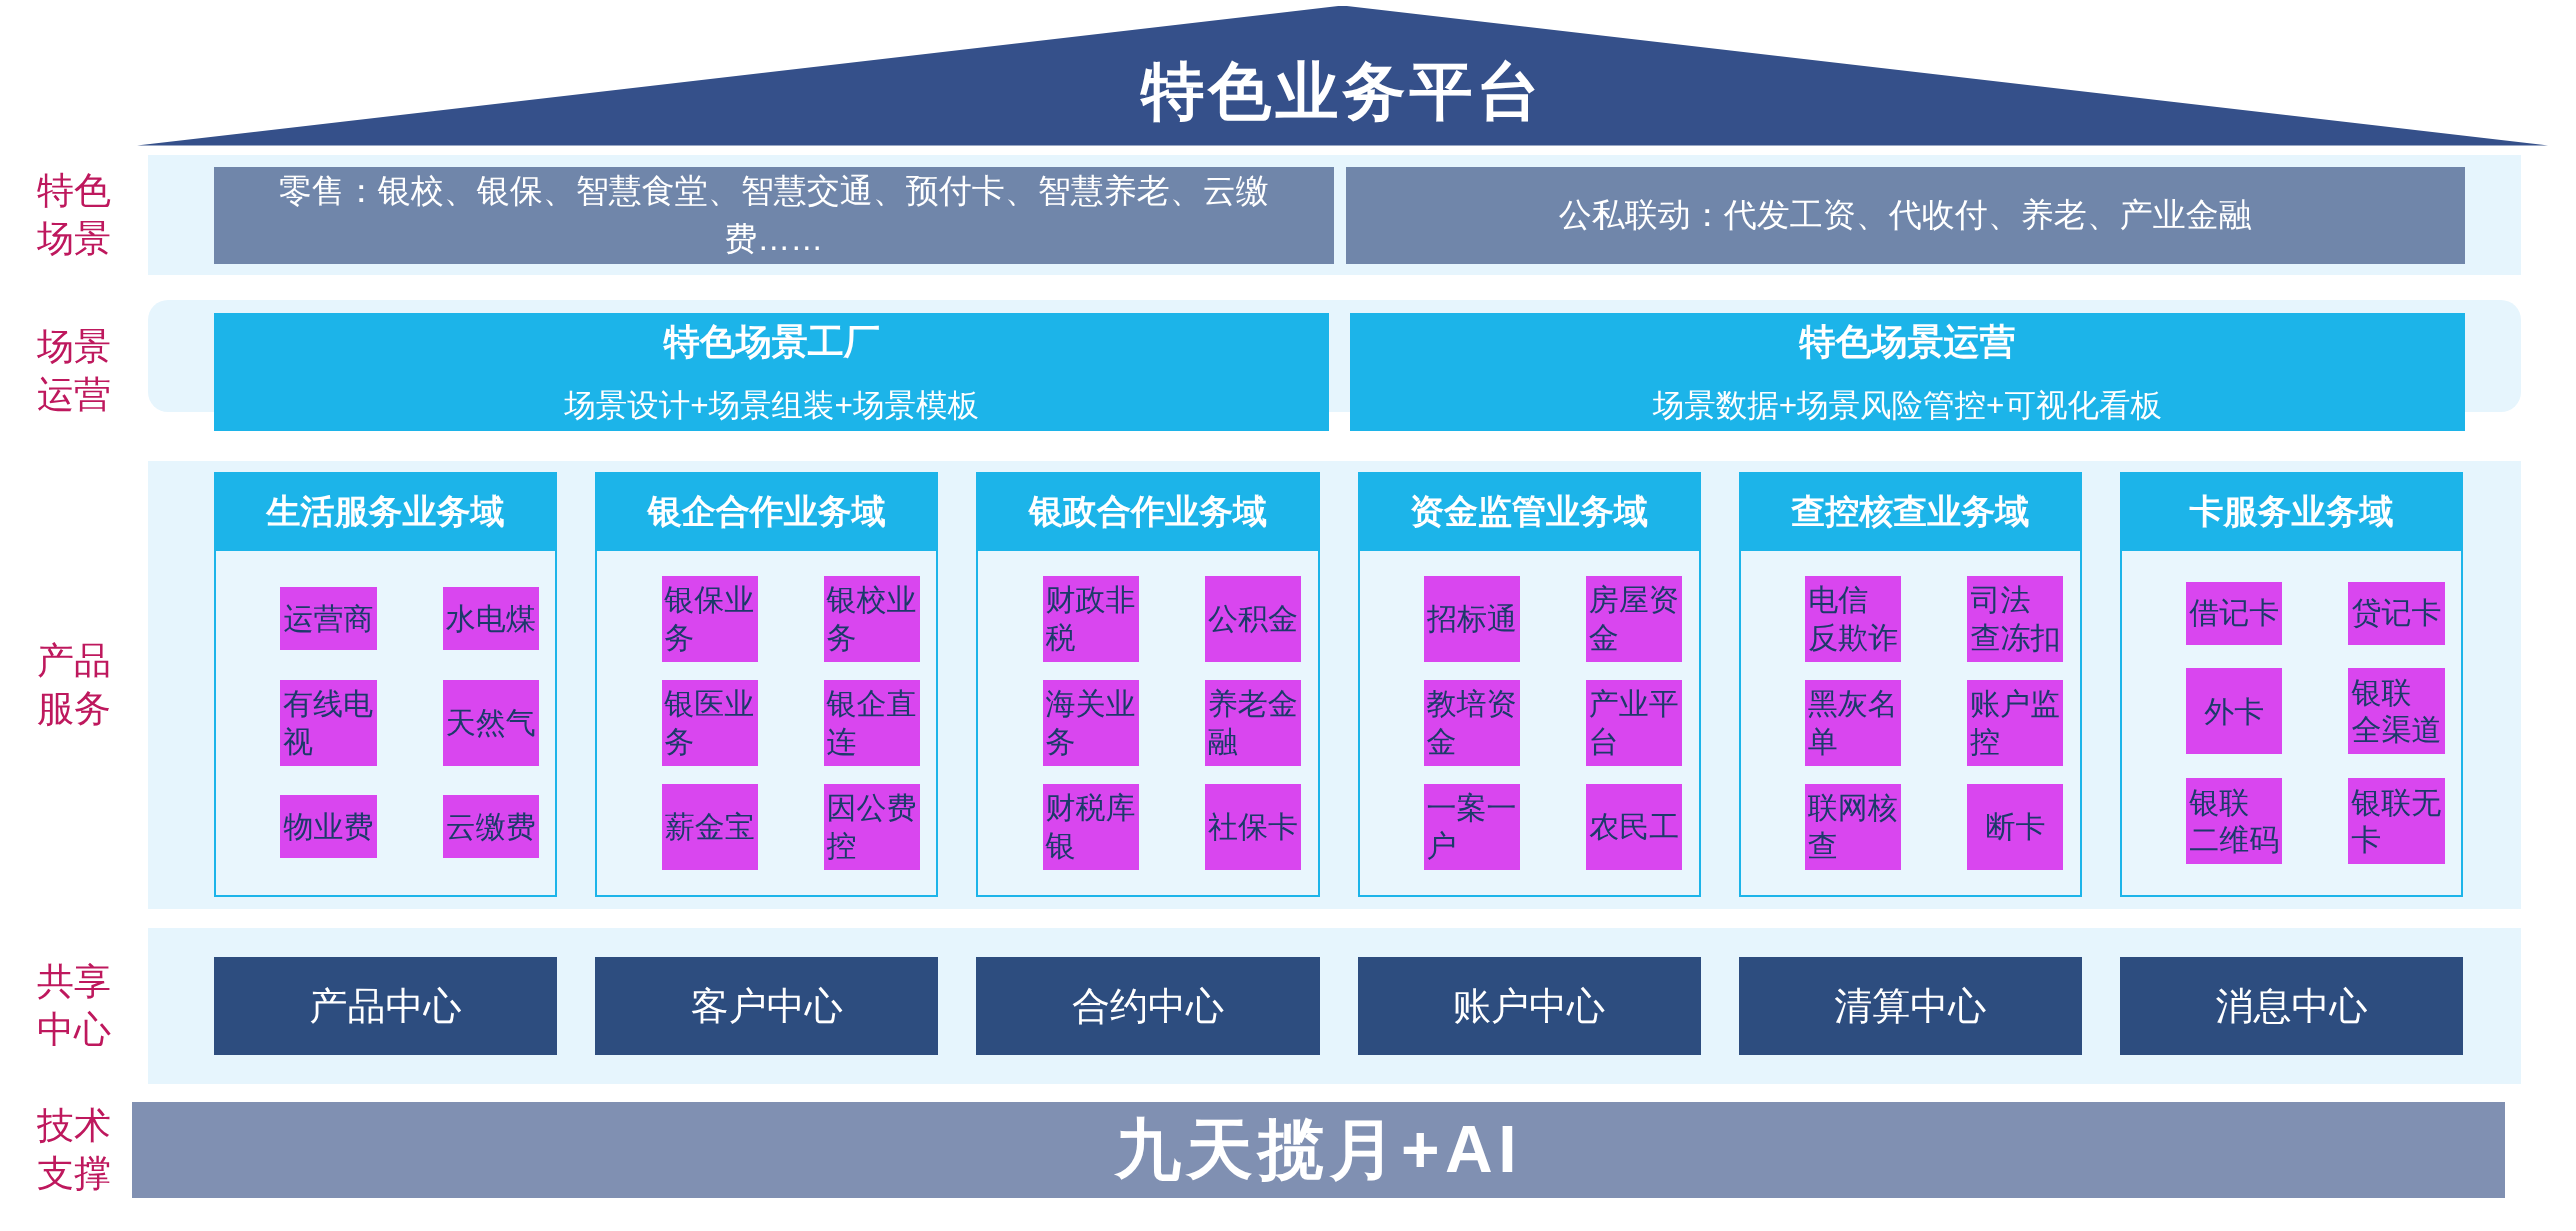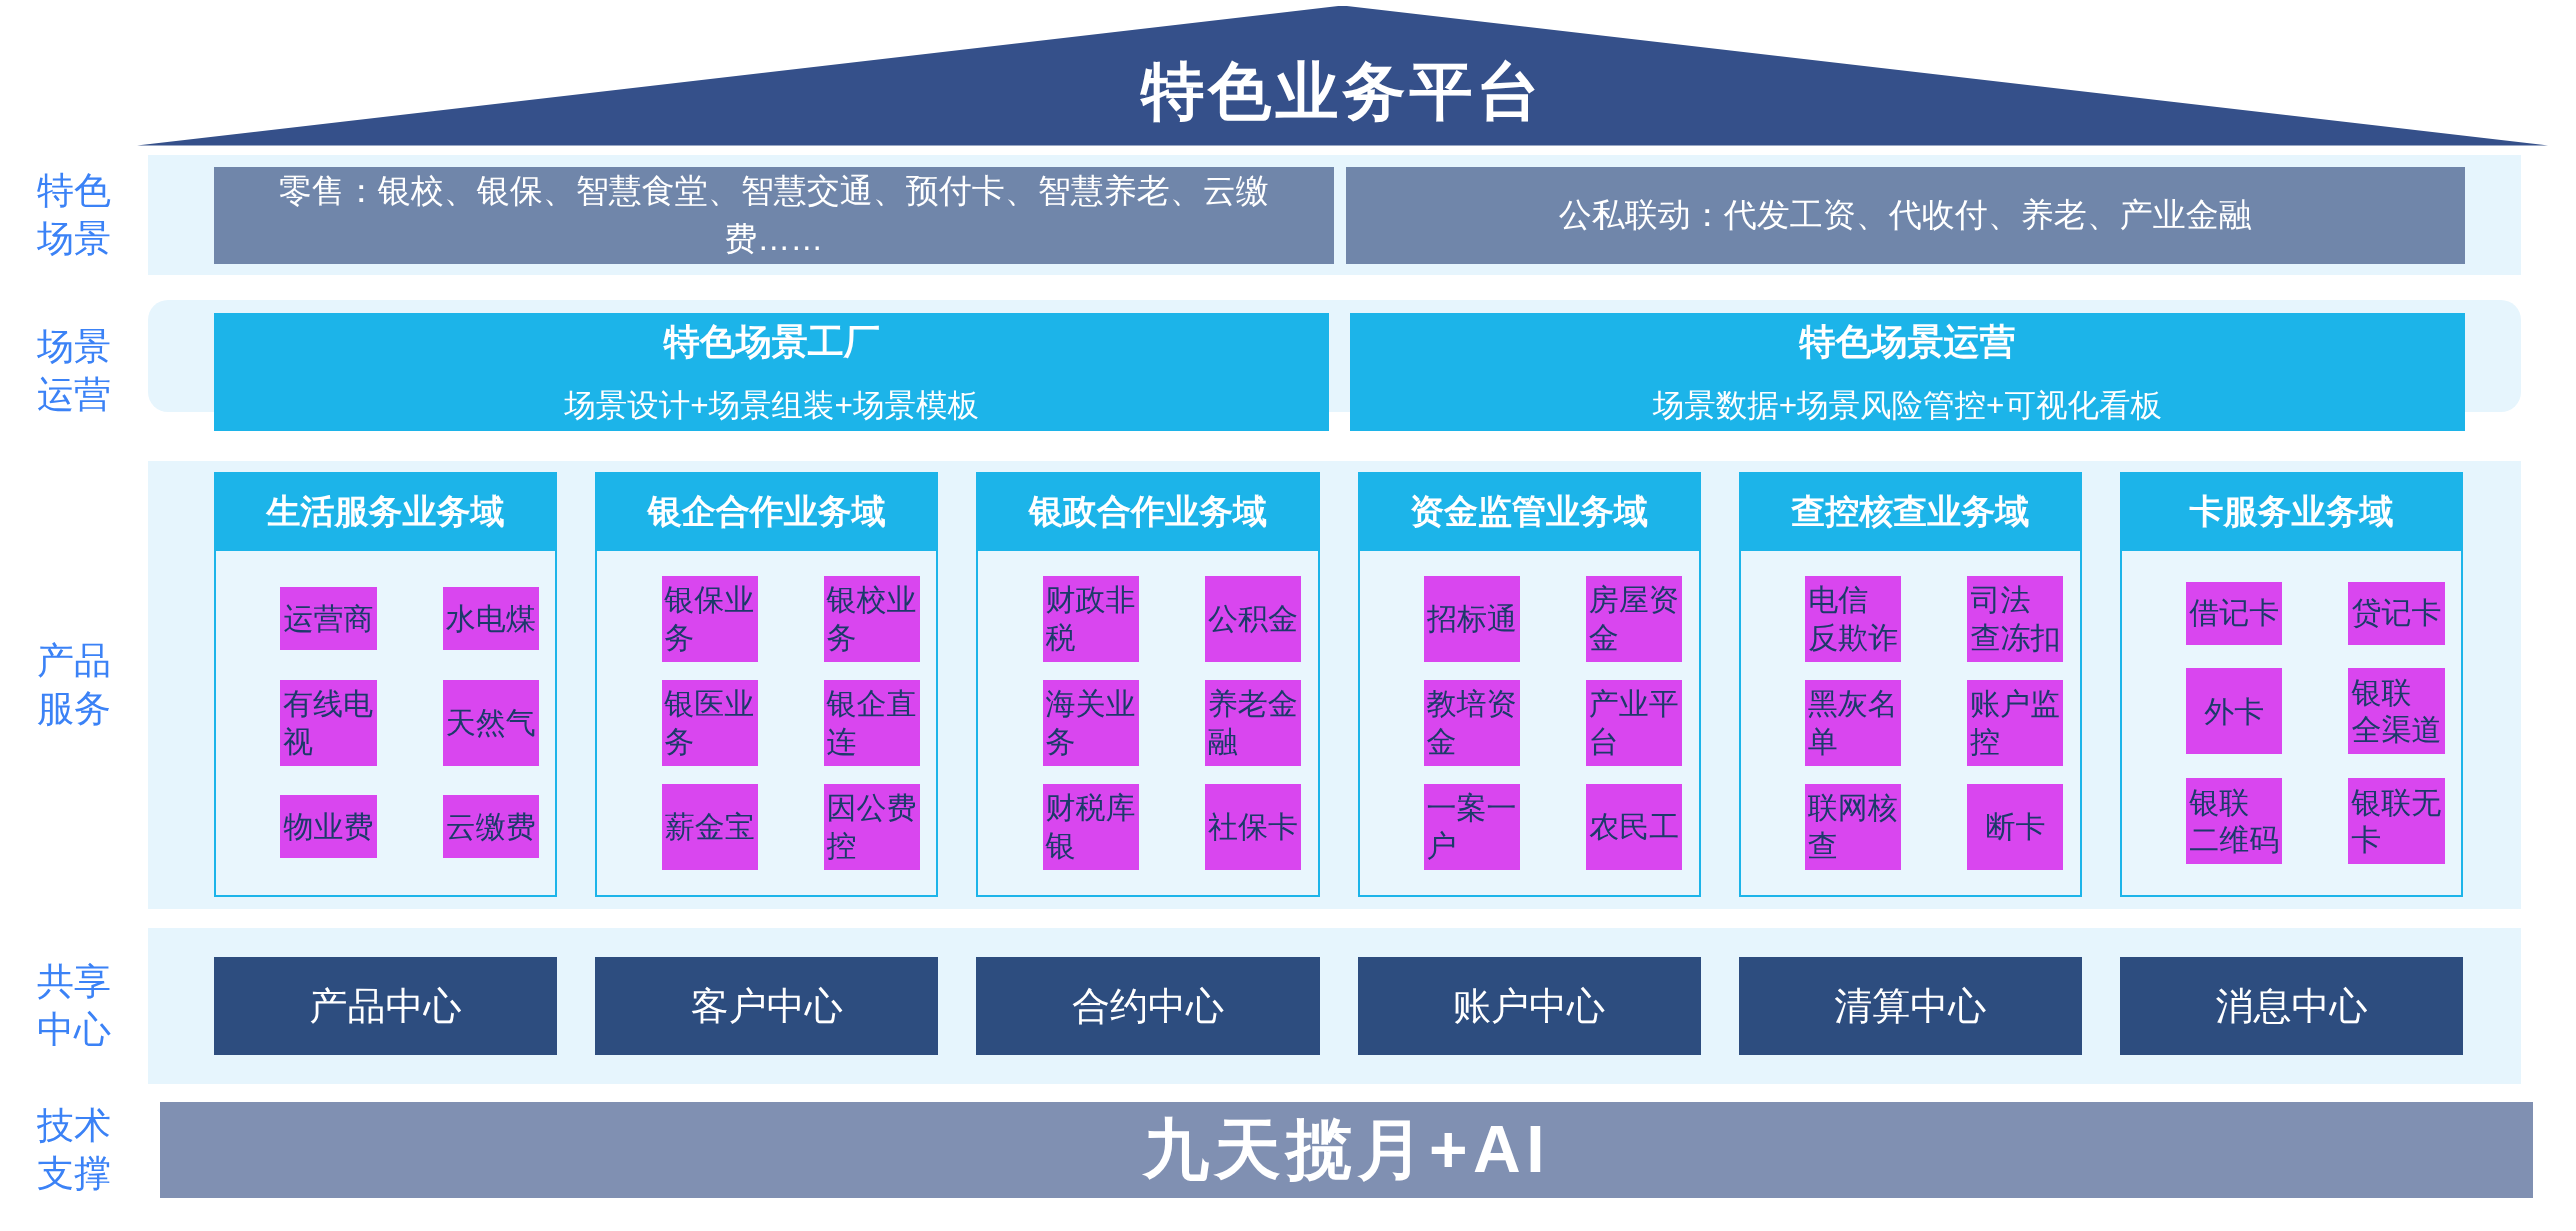--- a/index.html
+++ b/index.html
@@ -29,21 +29,21 @@
     padding-bottom: 11px;
     white-space: nowrap;
   }
 
   
   .side-label {
     position: absolute;
     left: 0; width: 148px;
     display: flex; align-items: center; justify-content: center;
     text-align: center;
-    color: #3b82f6;
+    color: #be185d;
     font-size: 37px;
     font-weight: 500;
     line-height: 1.3;
     white-space: pre-line;
   }
   #label-1 { top: 155px;  height: 120px; }
   #label-2 { top: 300px;  height: 142px; }
   #label-3 { top: 461px;  height: 448px; }
   #label-4 { top: 928px; height: 156px; }
   #label-5 { top: 1102px; height: 96px; }
@@ -117,21 +117,21 @@
     background: #2d4d7f;
     color: #ffffff;
     font-size: 38px;
     display: flex; align-items: center; justify-content: center;
     white-space: nowrap;
   }
 
   
   #band5 {
     position: absolute;
-    left: 160px; top: 1102px;
+    left: 132px; top: 1102px;
     width: 2373px; height: 96px;
     background: #8090b2;
     display: flex; align-items: center; justify-content: center;
   }
   .tech-title {
     color: #ffffff;
     font-size: 66px;
     font-weight: bold;
     letter-spacing: 5.5px;
     white-space: nowrap;

